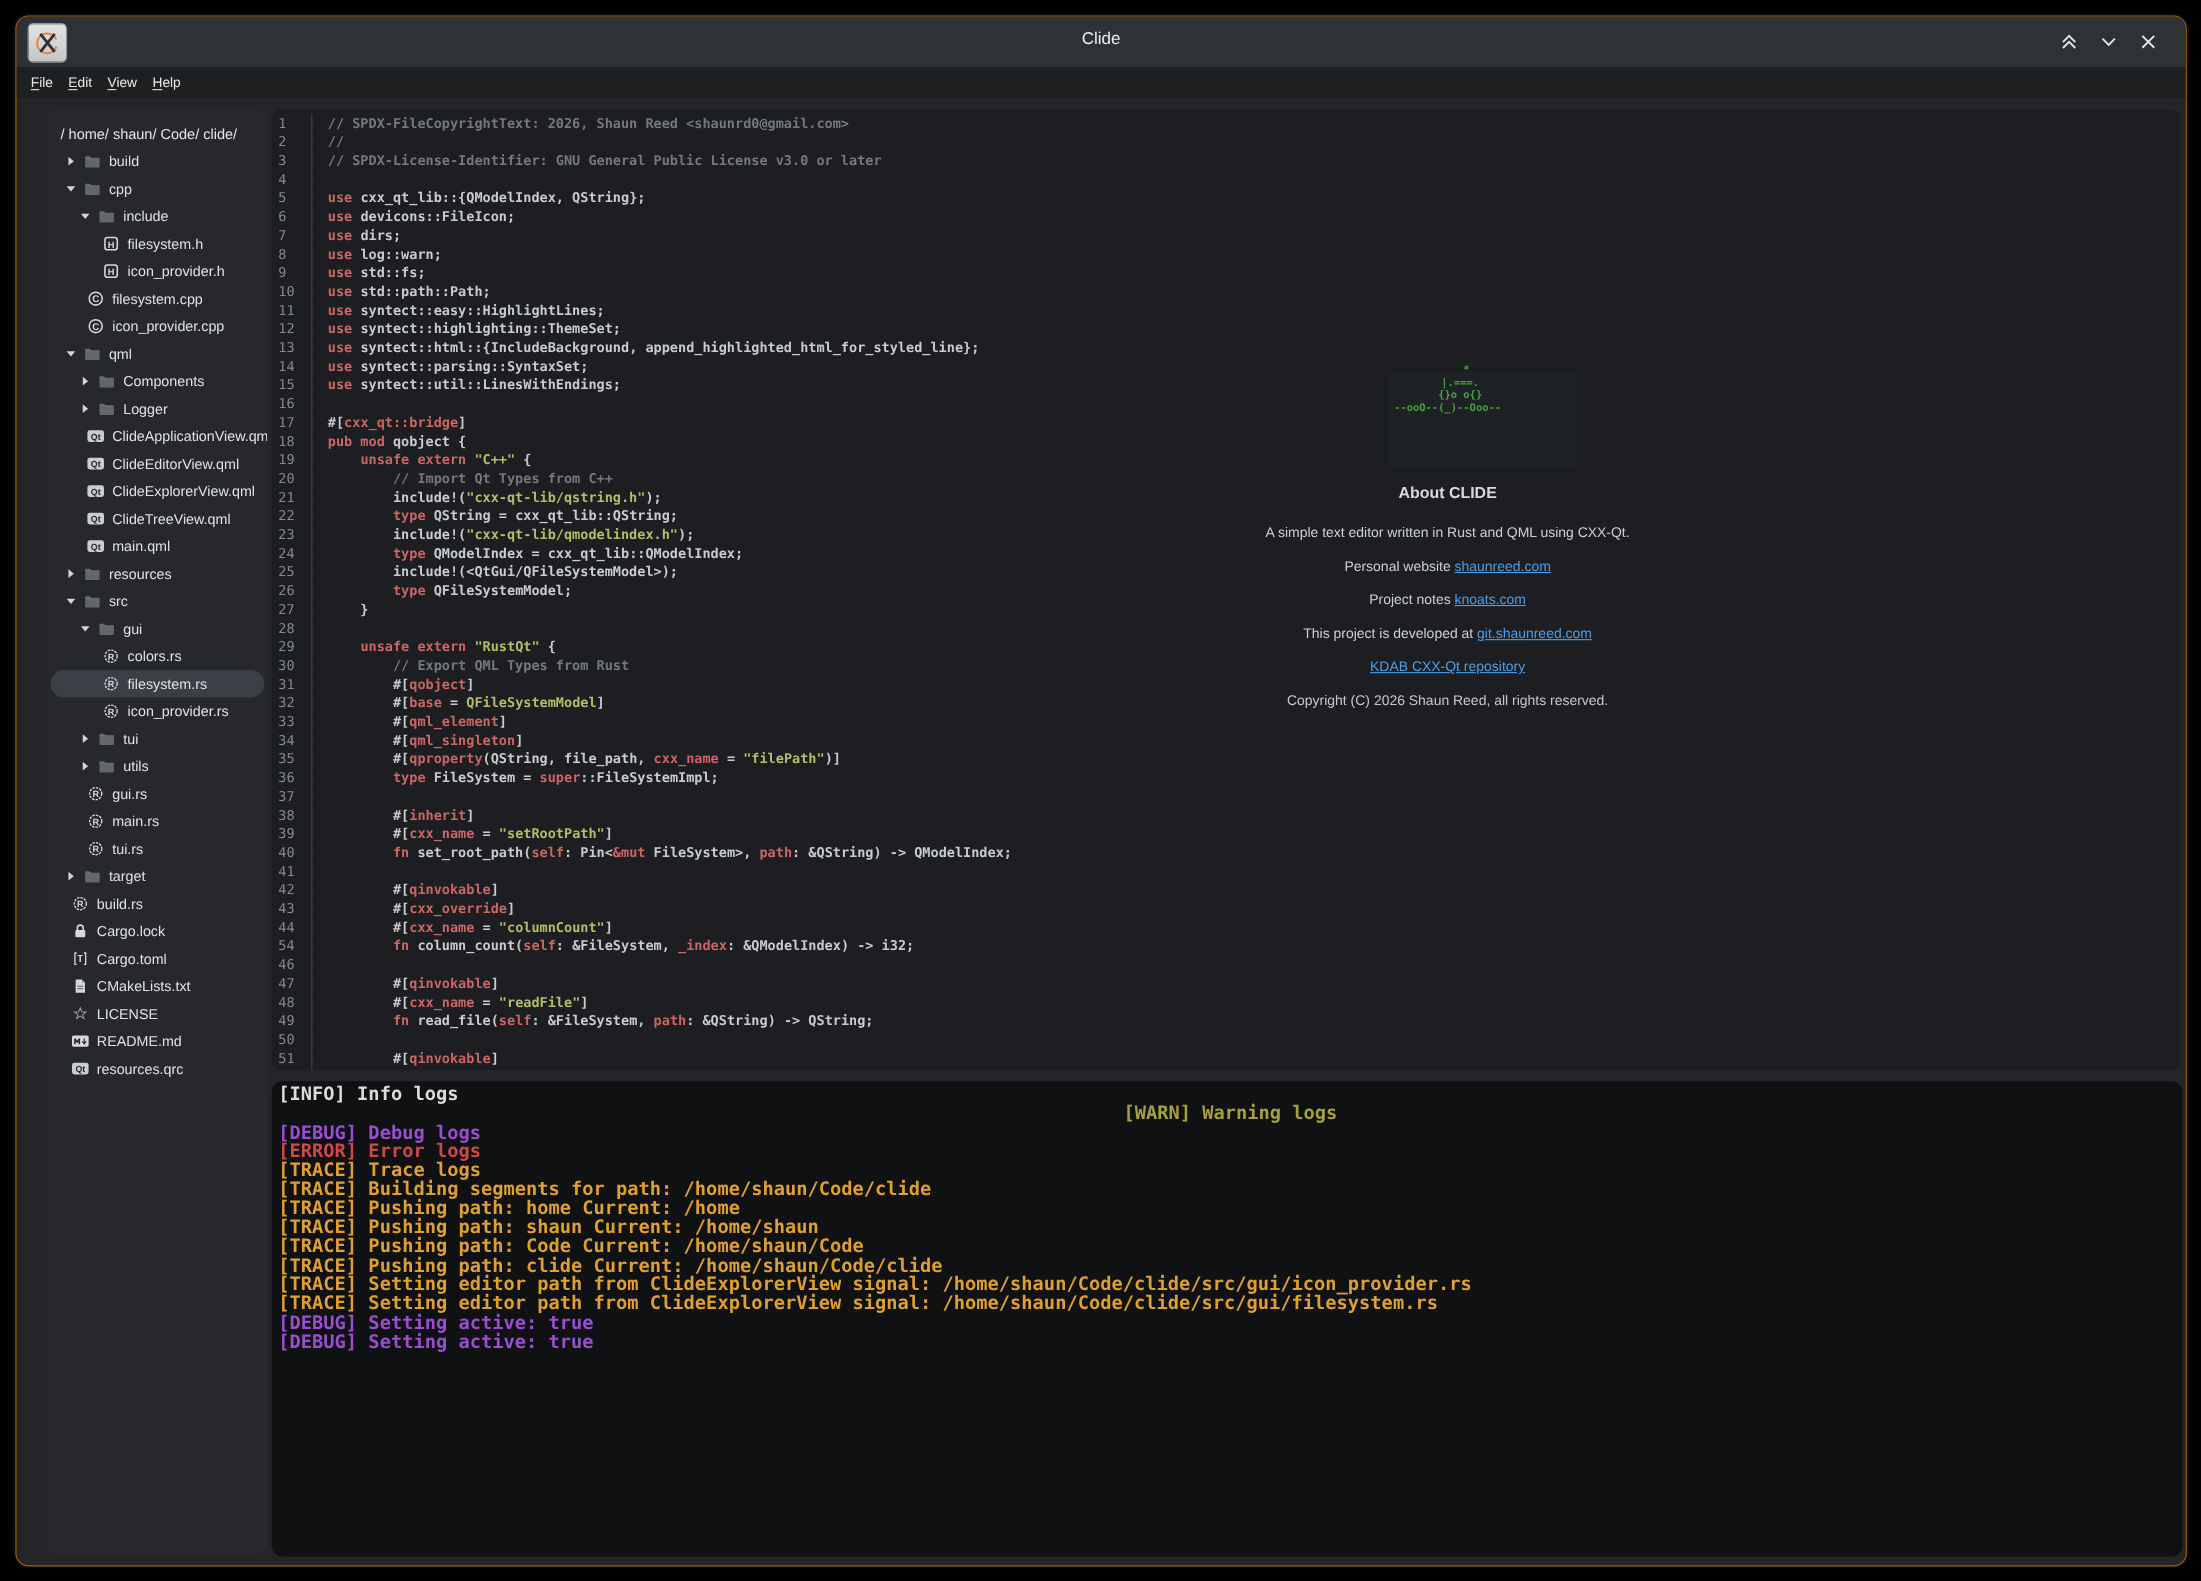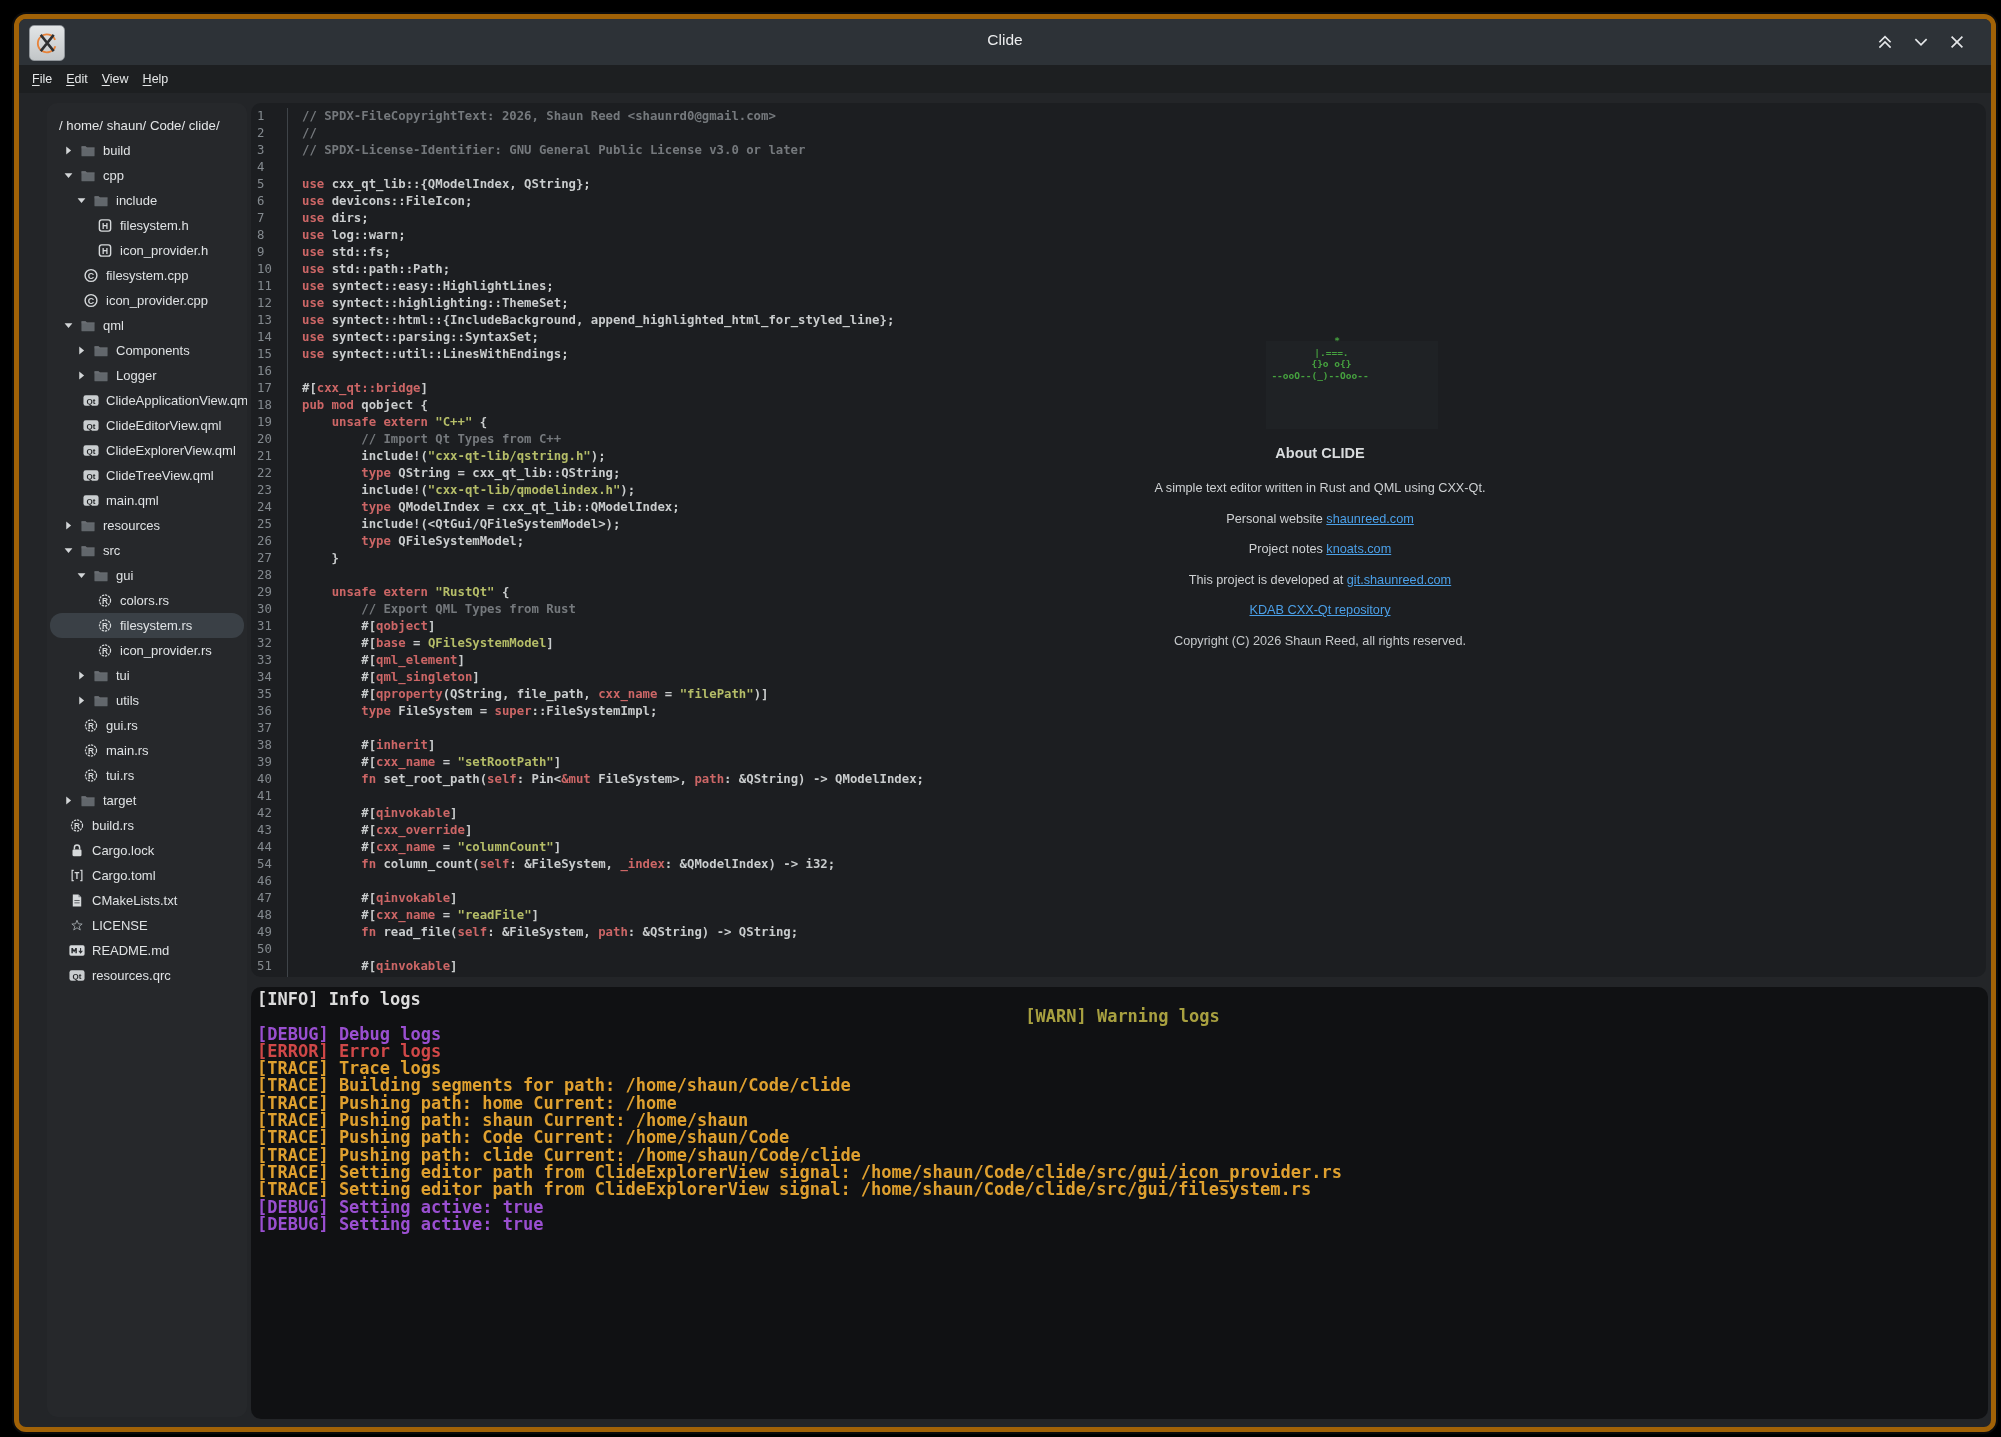--- a/index.html
+++ b/index.html
@@ -1,18 +1,18 @@
 <!DOCTYPE html>
 <html><head>
 <meta charset="utf-8">
 <style>
   html,body{margin:0;padding:0;background:#000;width:2001px;height:1437px;position:relative;
     font-family:"Liberation Sans",sans-serif;-webkit-font-smoothing:antialiased;}
   .window{position:absolute;left:14px;top:14px;width:1972px;height:1408px;background:#232528;
-    border:5px solid #a16207;border-radius:12px;overflow:hidden;box-shadow:0 0 0 2px #0b0b0c;}
+    border:1px solid #a16207;border-radius:12px;overflow:hidden;box-shadow:0 0 0 2px #0b0b0c;}
   
   .titlebar{position:absolute;left:0;top:0;right:0;height:46px;background:#2d3237;}
   .app-icon{position:absolute;left:10px;top:6px;width:34px;height:34px;border-radius:5px;
     background:linear-gradient(#e2e5e6,#c2c6c8);border:1px solid #90959a;display:flex;align-items:center;justify-content:center;}
   .win-title{position:absolute;left:0;right:0;top:12px;text-align:center;color:#ecedee;font-size:15.5px;}
   .controls{position:absolute;right:24px;top:13px;display:flex;gap:16px;}
   .ctrl{width:20px;height:20px;display:inline-flex;align-items:center;justify-content:center;cursor:pointer;}
   
   .menubar{position:absolute;left:0;top:46px;right:0;height:28px;background:#1d1f21;display:flex;align-items:center;padding-left:6px;}
   .menu-item{color:#e6e8e9;font-size:12.5px;padding:0 7px;cursor:pointer;}

